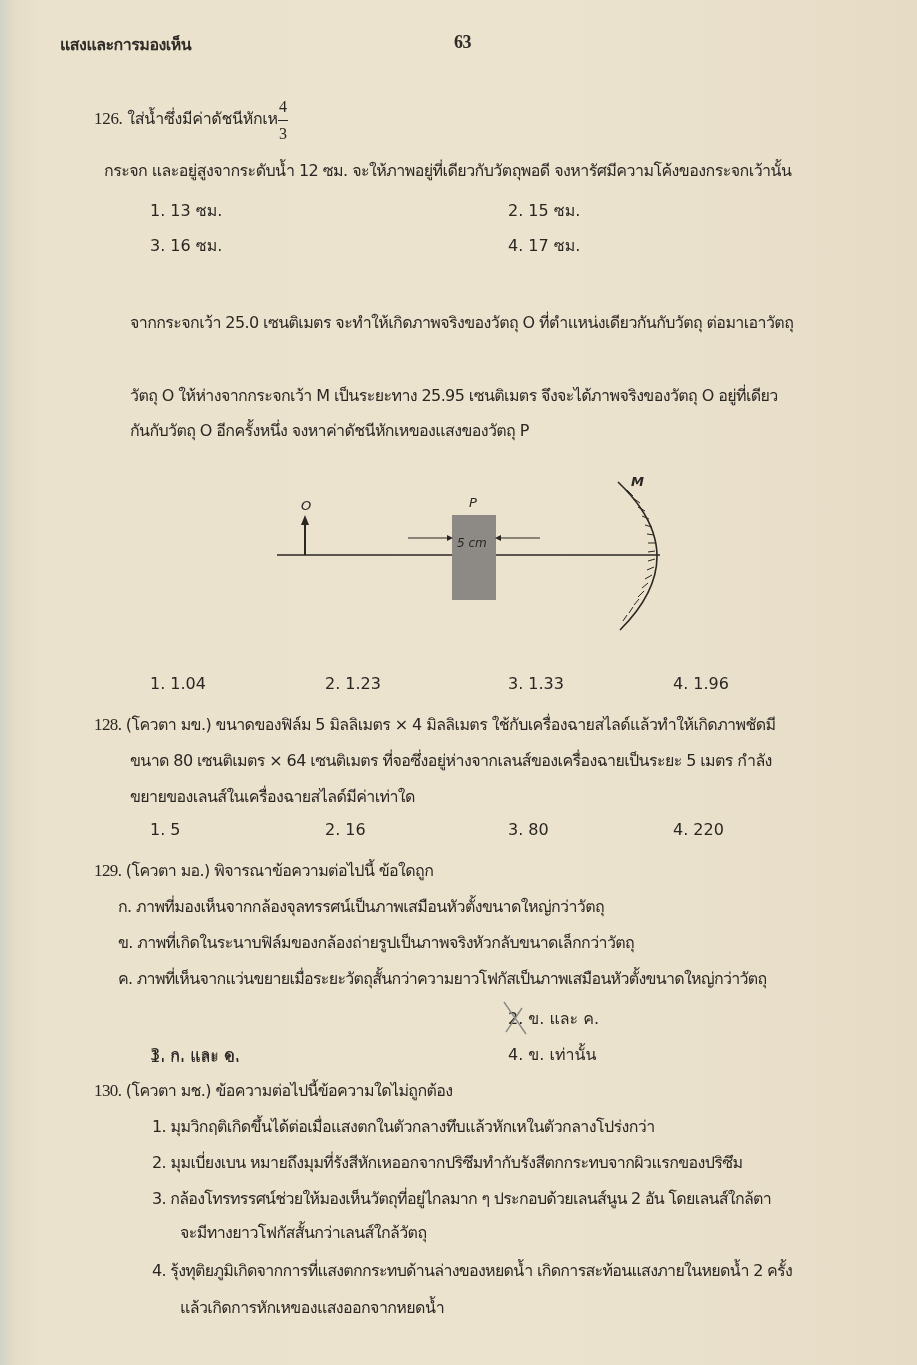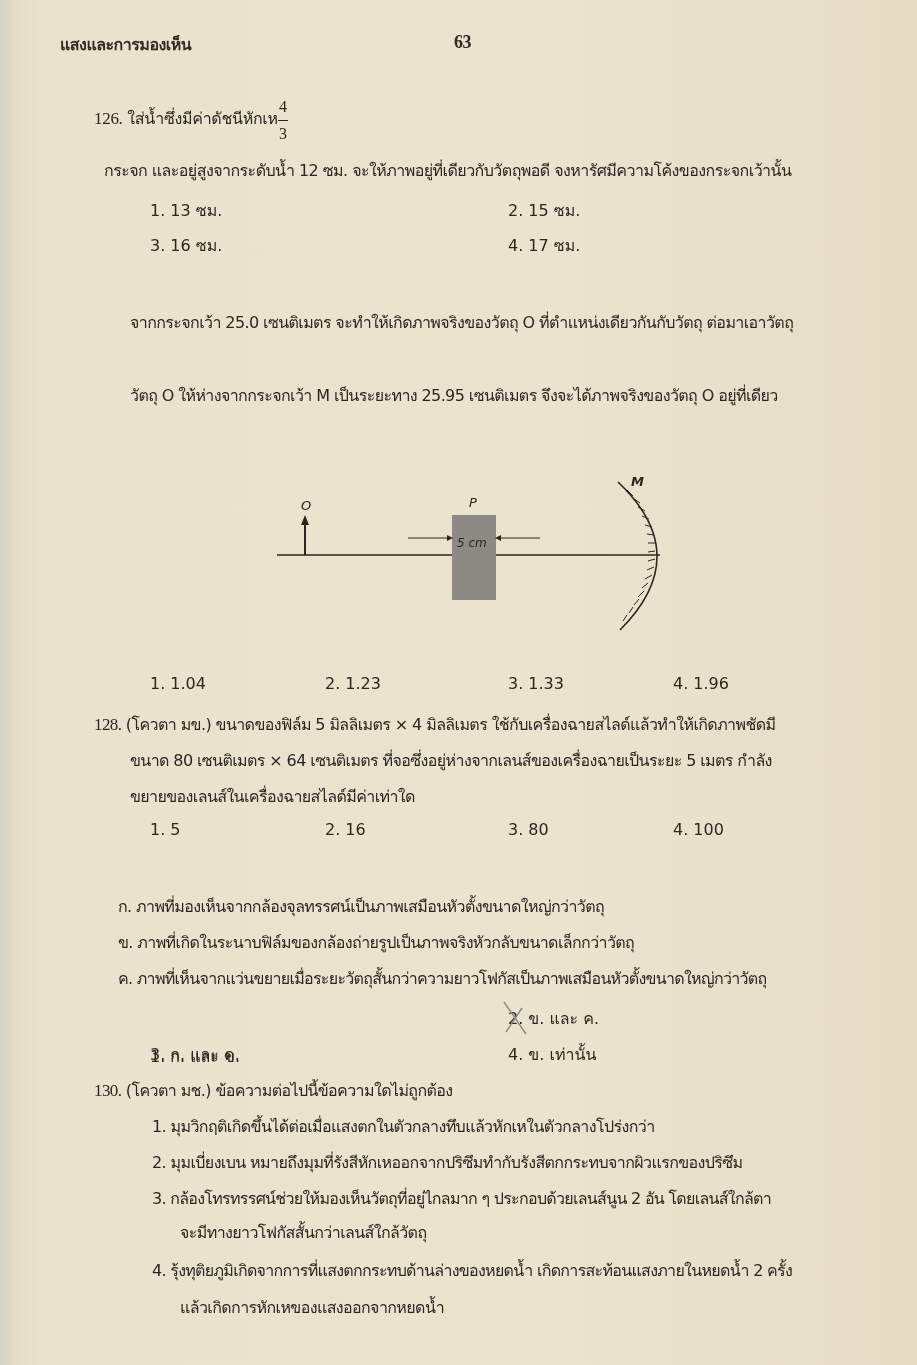--- a/index.html
+++ b/index.html
@@ -42,20 +42,21 @@
     <span>3</span>
   </div>
   <div class="line" style="left:74px; top:158px; letter-spacing:-0.55px;">กระจก  และอยู่สูงจากระดับน้ำ  12  ซม.  จะให้ภาพอยู่ที่เดียวกับวัตถุพอดี  จงหารัศมีความโค้งของกระจกเว้านั้น</div>
   <div class="opt" style="left:120px; top:198px;">1.  13  ซม.</div>
   <div class="opt" style="left:478px; top:198px;">2.  15  ซม.</div>
   <div class="opt" style="left:120px; top:233px;">3.  16  ซม.</div>
   <div class="opt" style="left:478px; top:233px;">4.  17  ซม.</div>
 
   <div class="line" style="left:100px; top:310px; letter-spacing:-0.6px;">จากกระจกเว้า  25.0  เซนติเมตร  จะทำให้เกิดภาพจริงของวัตถุ  O  ที่ตำแหน่งเดียวกันกับวัตถุ  ต่อมาเอาวัตถุ</div>
   <div class="line" style="left:100px; top:383px; letter-spacing:-0.6px;">วัตถุ  O  ให้ห่างจากกระจกเว้า  M  เป็นระยะทาง  25.95  เซนติเมตร  จึงจะได้ภาพจริงของวัตถุ  O  อยู่ที่เดียว</div>
+  <div class="line" style="left:100px; top:418px; letter-spacing:-0.6px;">กันกับวัตถุ  O  อีกครั้งหนึ่ง  จงหาค่าดัชนีหักเหของแสงของวัตถุ  P</div>
 
   <svg class="diagram" viewBox="0 0 400 180">
     <line x1="2" y1="85" x2="385" y2="85" stroke="#2a2622" stroke-width="1.6"></line>
     <g>
       <line x1="30" y1="85" x2="30" y2="52" stroke="#2a2622" stroke-width="2"></line>
       <polygon points="26,55 34,55 30,45" fill="#2a2622"></polygon>
     </g>
     <text x="26" y="40" font-size="13" font-style="italic" font-family="DejaVu Sans, sans-serif" fill="#2a2622">O</text>
     <rect x="177" y="45" width="44" height="85" fill="#8d8a85"></rect>
     <text x="194" y="37" font-size="13" font-style="italic" font-family="DejaVu Sans, sans-serif" fill="#2a2622">P</text>
@@ -97,22 +98,26 @@
 
   <div class="line" style="left:64px; top:712px; letter-spacing:-0.6px;">
     <span class="qnum">128.</span>
     <span>(โควตา  มข.)   ขนาดของฟิล์ม  5  มิลลิเมตร × 4  มิลลิเมตร  ใช้กับเครื่องฉายสไลด์แล้วทำให้เกิดภาพชัดมี</span>
   </div>
   <div class="line" style="left:100px; top:748px; letter-spacing:-0.6px;">ขนาด  80  เซนติเมตร × 64  เซนติเมตร  ที่จอซึ่งอยู่ห่างจากเลนส์ของเครื่องฉายเป็นระยะ  5  เมตร  กำลัง</div>
   <div class="line" style="left:100px; top:784px; letter-spacing:-0.6px;">ขยายของเลนส์ในเครื่องฉายสไลด์มีค่าเท่าใด</div>
   <div class="opt" style="left:120px; top:820px;">1.  5</div>
   <div class="opt" style="left:295px; top:820px;">2.  16</div>
   <div class="opt" style="left:478px; top:820px;">3.  80</div>
-  <div class="opt" style="left:643px; top:820px;">4.  100</div>
+  <div class="opt" style="left:643px; top:820px;">4.  220</div>
 
+  <div class="line" style="left:64px; top:858px; letter-spacing:-0.6px;">
+    <span class="qnum">129.</span>
+    <span>(โควตา  มอ.)   พิจารณาข้อความต่อไปนี้  ข้อใดถูก</span>
+  </div>
   <div class="line" style="left:88px; top:894px; letter-spacing:-0.6px;">ก.  ภาพที่มองเห็นจากกล้องจุลทรรศน์เป็นภาพเสมือนหัวตั้งขนาดใหญ่กว่าวัตถุ</div>
   <div class="line" style="left:88px; top:930px; letter-spacing:-0.6px;">ข.  ภาพที่เกิดในระนาบฟิล์มของกล้องถ่ายรูปเป็นภาพจริงหัวกลับขนาดเล็กกว่าวัตถุ</div>
   <div class="line" style="left:88px; top:966px; letter-spacing:-0.7px;">ค.  ภาพที่เห็นจากแว่นขยายเมื่อระยะวัตถุสั้นกว่าความยาวโฟกัสเป็นภาพเสมือนหัวตั้งขนาดใหญ่กว่าวัตถุ</div>
   <div class="opt" style="left:120px; top:1044px;">1.  ก.  และ  ข.</div>
   <div class="opt" style="left:478px; top:1006px;">2.  ข.  และ  ค.</div>
   <div class="opt" style="left:120px; top:1042px;">3.  ก.  และ  ค.</div>
   <div class="opt" style="left:478px; top:1042px;">4.  ข.  เท่านั้น</div>
   <svg class="mark" viewBox="0 0 30 36">
     <path d="M4 2 L26 34 M22 8 L6 32" stroke="#8a8a8a" stroke-width="1.5" fill="none"></path>
   </svg>

